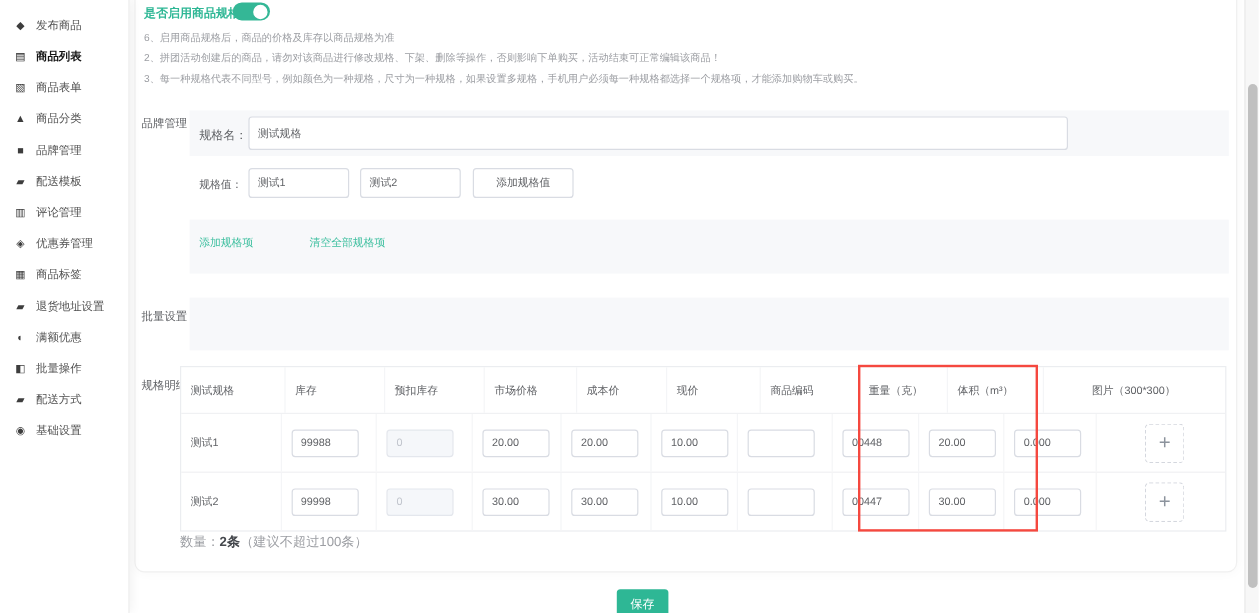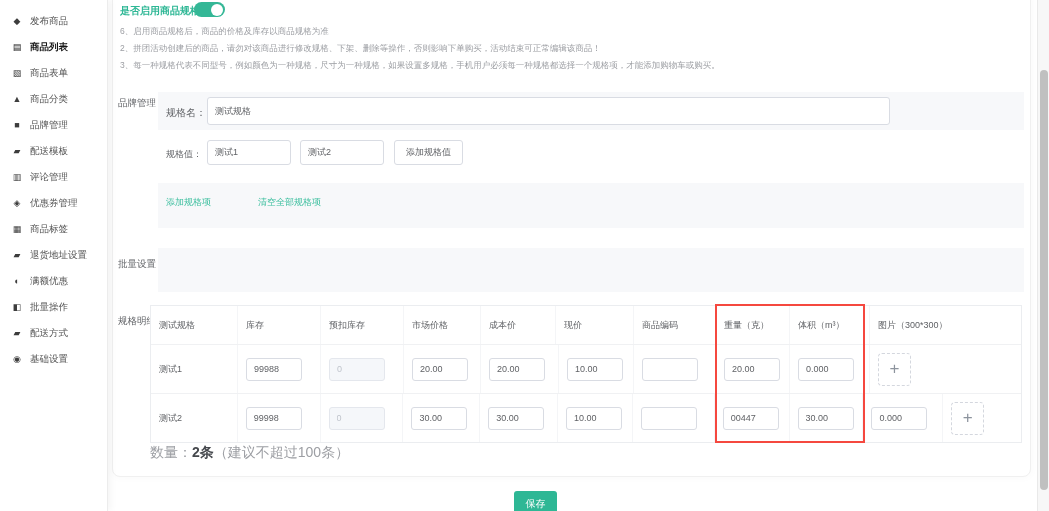--- a/index.html
+++ b/index.html
@@ -41,31 +41,31 @@
 
   .glink { font-size:9px; color:#3dbf9f; cursor:pointer; text-decoration:none; white-space:nowrap; }
 
   
   .dtable { left:150px; top:305px; width:872px; border:1px solid #ebedf0; background:#fff; }
   .trow, .thead { display:flex; }
   .thead .cell { height:38px; line-height:38px; font-size:9px; color:#606266; }
   .trow { border-top:1px solid #f0f1f3; }
   .trow .cell { height:48px; display:flex; align-items:center; }
   .cell { padding-left:8px; border-right:1px solid #f4f5f7; overflow:hidden; white-space:nowrap; }
-  .cell:last-child { border-right:none; }
+  .cell:last-child { border-right:none;margin-left:32px; }
   .c0{width:87px}.c1{width:83px}.c2{width:83px}.c3{width:77px}.c4{width:78px}.c5{width:75px}
   .c6{width:82px}.c7{width:75px}.c8{width:74px}.c9{width:80px}.c10{width:78px}
   .cell .inp { width:56px; height:23px; }
   .spec-name { font-size:9px; color:#606266; }
   .img-add { width:33px; height:33px; border:1px dashed #d4d7de; border-radius:4px; background:#fff;
     color:#8c939d; font-size:17px; line-height:29px; text-align:center; cursor:pointer; }
   .red-box { position:absolute; left:564px; top:-2px; width:150px; height:139px;
     border:2px solid #f5483f; pointer-events:none; }
 
-  .count-line { left:150px; top:444px; font-size:14px; color:#9c9ea3; }
+  .count-line { left:150px; top:444px; font-size:11px; color:#9c9ea3; }
   .count-line b { color:#45484d; }
 
   .save-btn { left:514px; top:491px; width:43px; height:26px; background:#2eb795; color:#fff;
     border:none; border-radius:3px; font-size:10px; cursor:pointer; font-family:inherit; }
 
   
   .scroll-track { position:absolute; right:0; top:0; width:12px; height:511px; background:#f7f7f7;
     border-left:1px solid #e9e9e9; z-index:4; }
   .scroll-thumb { position:absolute; left:2px; top:70px; width:8px; height:420px; background:#c0c0c0; border-radius:4px; }
 </style>
@@ -144,21 +144,21 @@
   <div class="abs note" style="top:43px;">2、拼团活动创建后的商品，请勿对该商品进行修改规格、下架、删除等操作，否则影响下单购买，活动结束可正常编辑该商品！</div>
   <div class="abs note" style="top:60px;">3、每一种规格代表不同型号，例如颜色为一种规格，尺寸为一种规格，如果设置多规格，手机用户必须每一种规格都选择一个规格项，才能添加购物车或购买。</div>
 
   <div class="abs sec-label" style="left:118px;top:97px;">品牌管理</div>
   <div class="abs strip" style="top:92px;height:38px;"></div>
   <div class="abs" style="left:166px;top:106px;font-size:10px;">规格名：</div>
   <input class="abs inp" style="left: 207px; top: 97px; width: 683px; height: 28px;" value="测试规格">
   <div class="abs" style="left:166px;top:148px;font-size:9px;">规格值：</div>
   <input class="abs inp" style="left: 207px; top: 140px; width: 84px; height: 25px;" value="测试1">
   <input class="abs inp" style="left: 300px; top: 140px; width: 84px; height: 25px;" value="测试2">
-  <button class="abs ghost-btn" style="left:394px;top:140px;width:69px;height:25px;">添加规格值</button>
+  <button class="abs ghost-btn" style="left:394px;top:140px;width:84px;height:25px;">添加规格值</button>
   <div class="abs strip" style="top:183px;height:45px;"></div>
   <a class="abs glink" style="left:166px;top:196px;">添加规格项</a>
   <a class="abs glink" style="left:258px;top:196px;">清空全部规格项</a>
 
   <div class="abs sec-label" style="left:118px;top:258px;">批量设置</div>
   <div class="abs strip" style="top:248px;height:44px;"></div>
 
   <div class="abs sec-label" style="left:118px;top:315px;">规格明细</div>
   <div class="abs dtable">
     <div class="thead">
@@ -188,20 +188,23 @@
         </div>
       <div class="cell c4">
           <input class="inp" value="20.00" style="">
         </div>
       <div class="cell c5">
           <input class="inp" value="10.00" style="">
         </div>
       <div class="cell c6">
           <input class="inp" value="" style="">
         </div>
+      <div class="cell c7">
+          <input class="inp" value="00448" style="">
+        </div>
       <div class="cell c8">
           <input class="inp" value="20.00" style="">
         </div>
       <div class="cell c9">
           <input class="inp" value="0.000" style="">
         </div>
       <div class="cell c10">
           <div class="img-add"><span>+</span></div>
         </div>
     </div>

